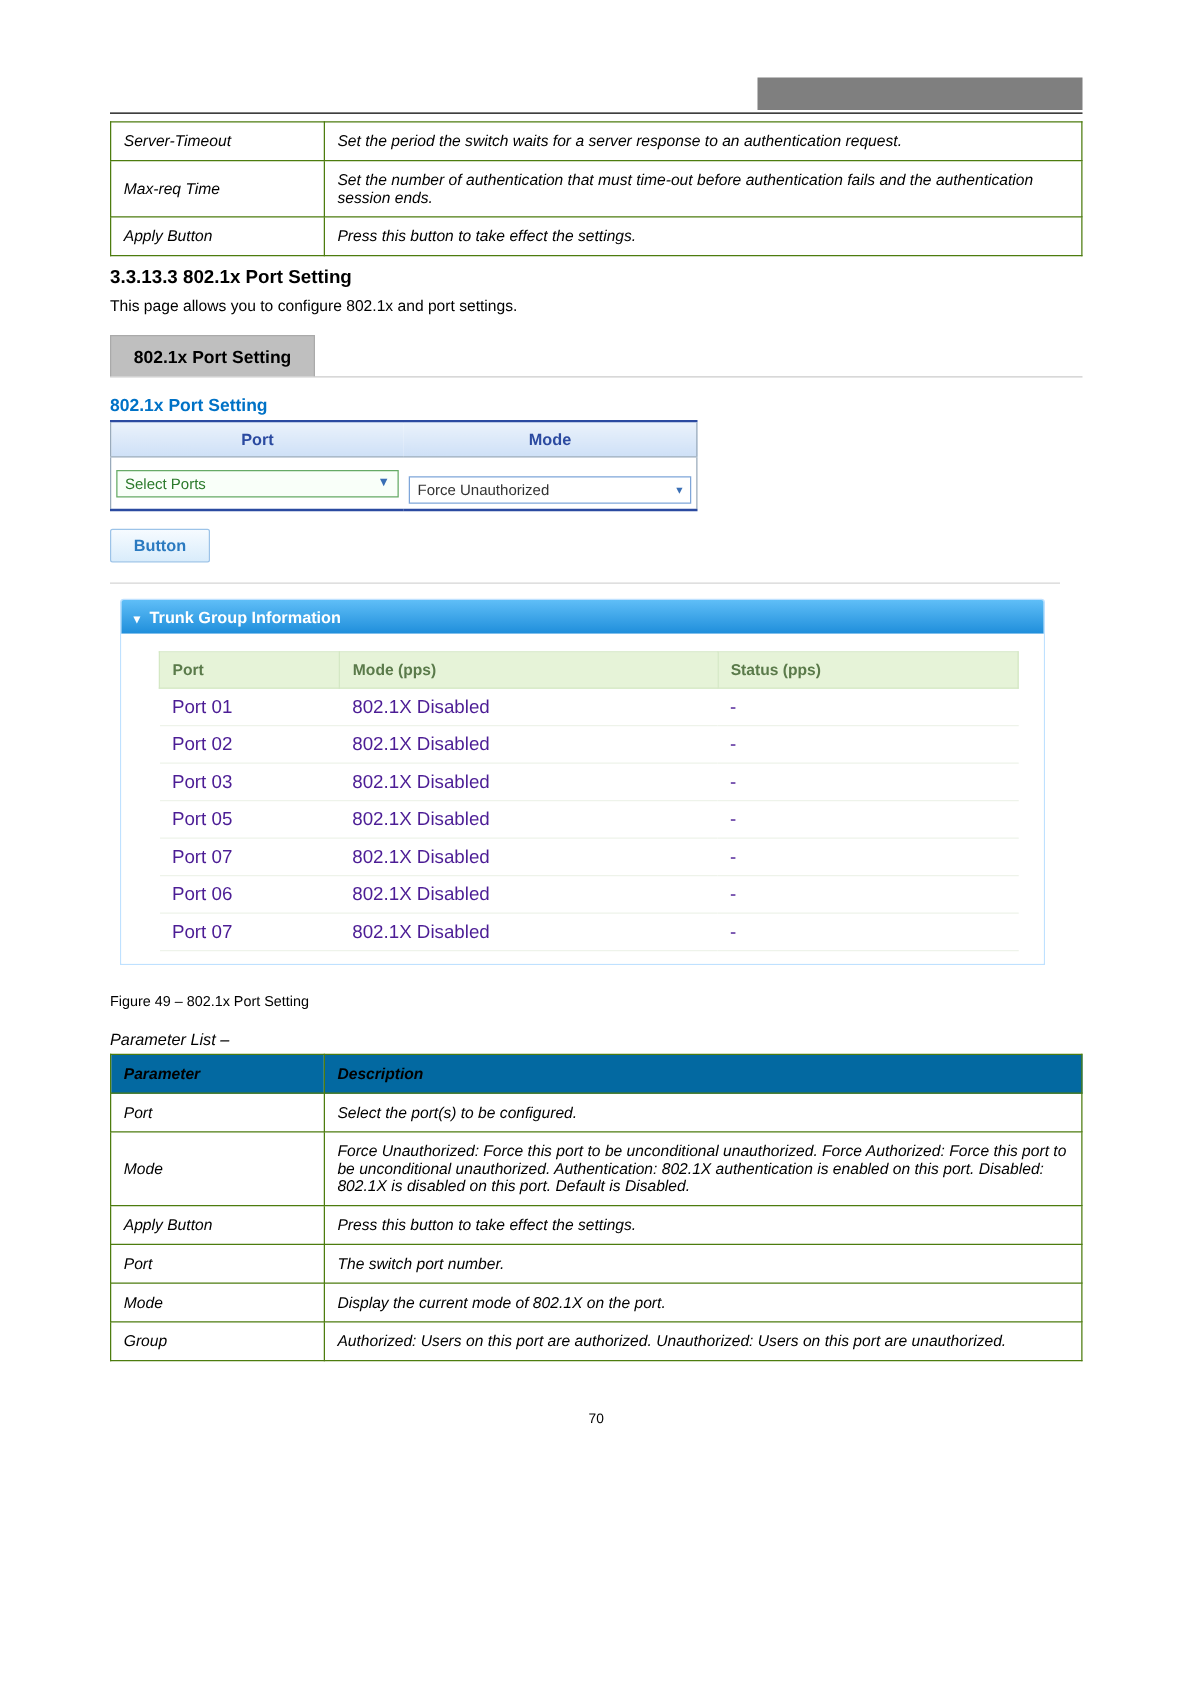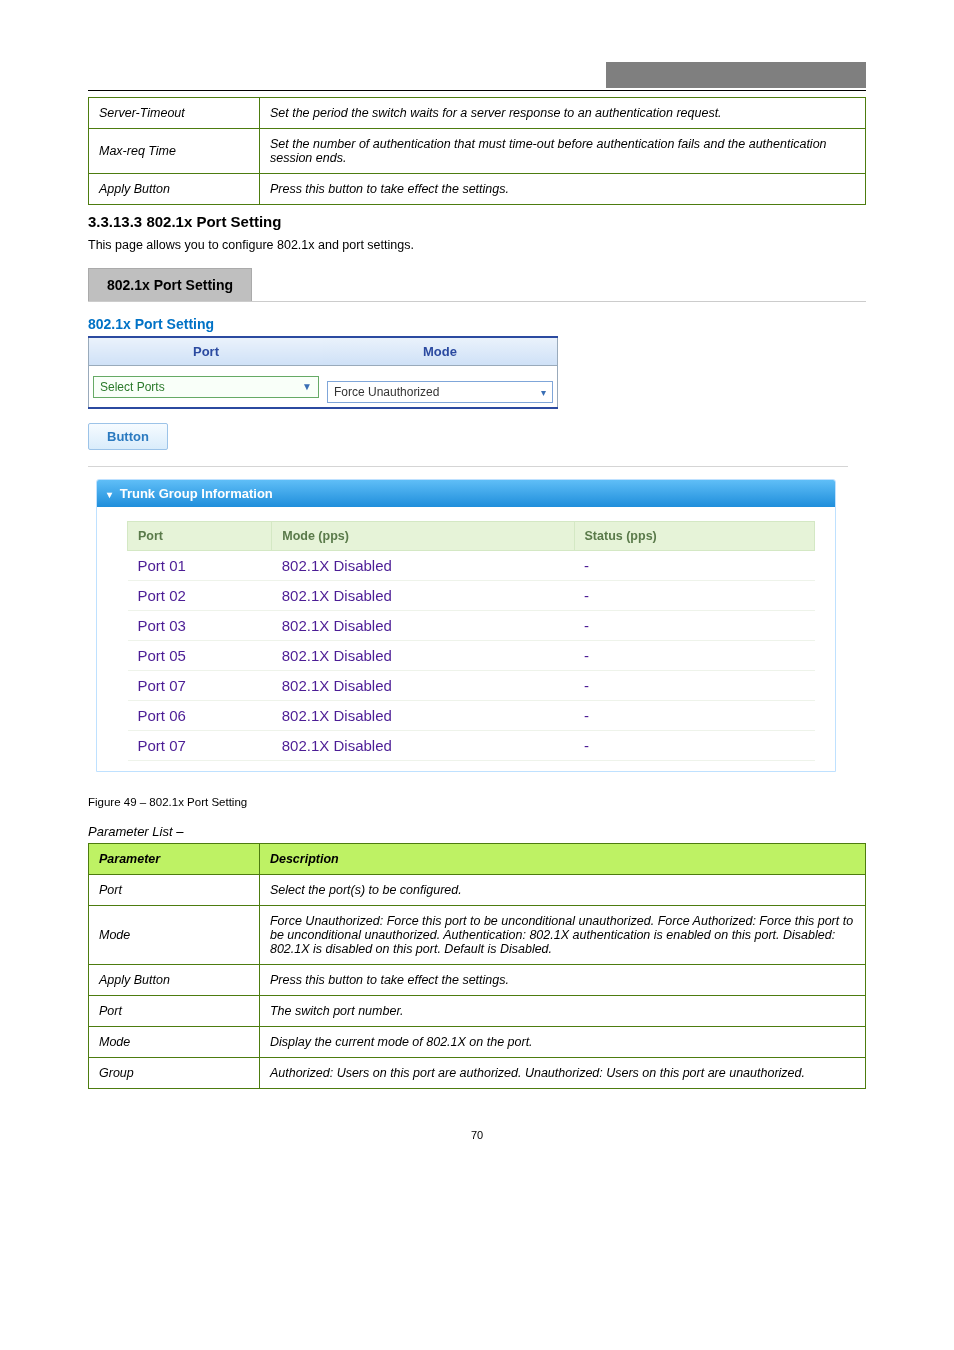--- a/index.html
+++ b/index.html
@@ -34,21 +34,21 @@
   }
   table.params td {
     border: 1px solid #4d7c0f;
     padding: 8px 10px;
     vertical-align: middle;
     font-size: 12.5px;
     font-style: italic;
   }
   table.params td.key { width: 22%; }
 
-  .hdr-yellow { background: #bef264; font-weight: bold; margin-top: 44px; }
+  .hdr-yellow { background: #0369a1; font-weight: bold; margin-top: 44px; }
 
   .section-num { font-weight: bold; font-size: 15px; }
   .section-desc { margin: 8px 0 16px 0; font-size: 12.5px; }
 
   
   .embed1 { margin: 8px 0 24px 0; }
   .tabbar { display: flex; }
   .tab {
     background: #bfbfbf;
     padding: 8px 18px;

